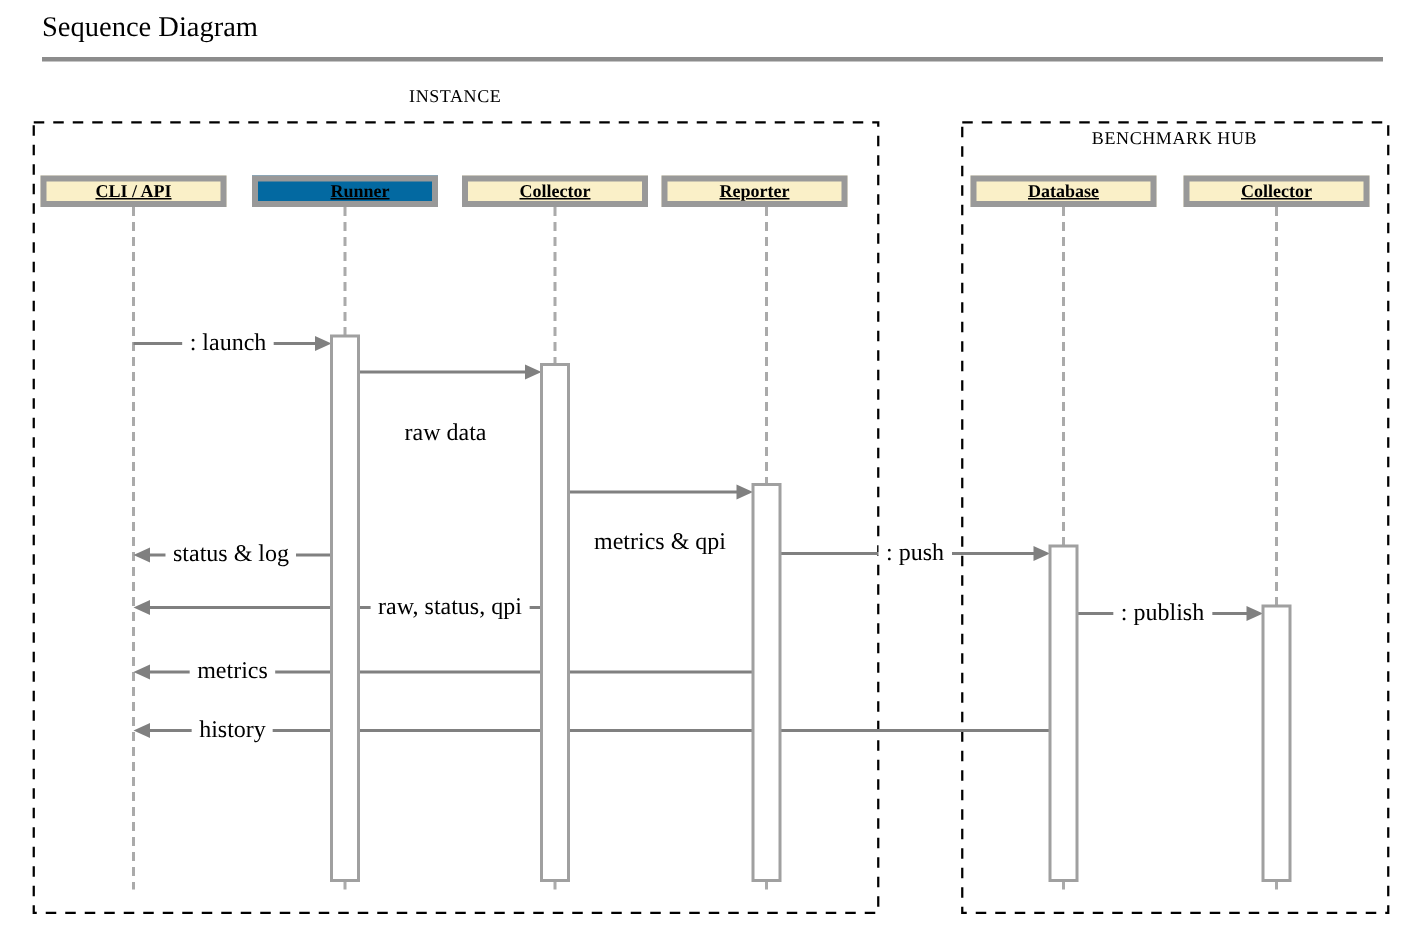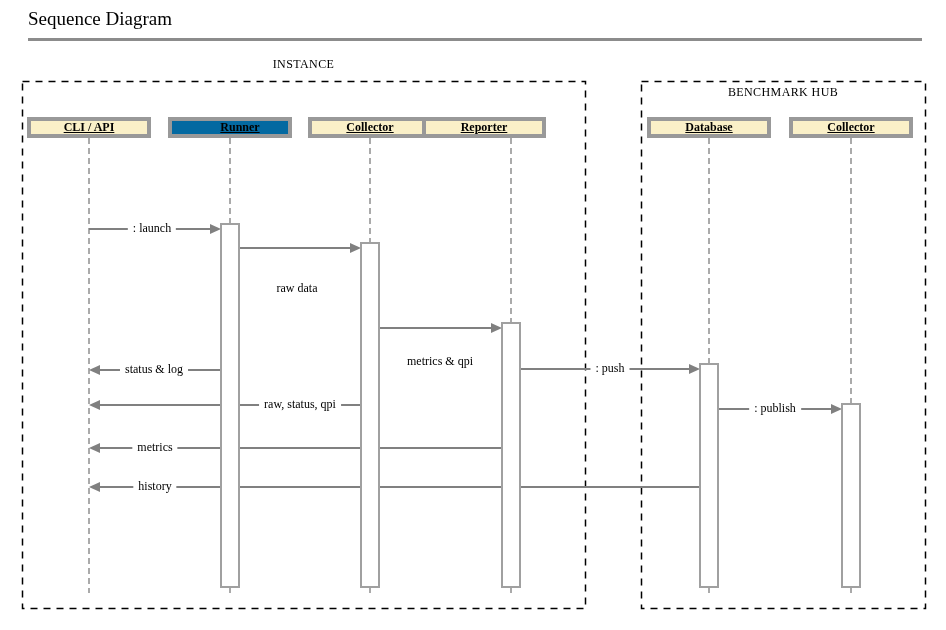--- a/index.html
+++ b/index.html
@@ -3,21 +3,21 @@
 <meta charset="utf-8">
 <style>
   html,body{margin:0;padding:0;background:#ffffff;}
   #page-root{position:relative;width:946px;height:630px;background:#ffffff;overflow:hidden;
              font-family:Liberation Serif, serif;}
   #page-title{position:absolute;left:28px;top:8px;font-size:19px;color:#000;white-space:nowrap;}
   #title-rule{position:absolute;left:28px;top:38px;width:894px;height:3px;}
   #diagram-graphics{position:absolute;left:0;top:0;}
   .frame-label{position:absolute;text-align:center;font-size:12px;letter-spacing:0.4px;white-space:nowrap;}
   .msg-label{position:absolute;transform:translateX(-50%);background:#ffffff;padding:0 5px;
-             font-size:12px;line-height:15px;white-space:nowrap;}
+             font-size:16px;line-height:15px;white-space:nowrap;}
   .participant{position:absolute;box-sizing:border-box;border:4px solid #be185d;
                display:flex;align-items:center;justify-content:center;}
   .participant span{font-size:12px;font-weight:bold;text-decoration:underline;white-space:nowrap;}
 </style>
 </head>
 <body>
 
 <div id="page-root" style="background: rgb(255, 255, 255);">
   <div id="page-title">Sequence Diagram</div>
   <div id="title-rule" style="background: rgb(140, 140, 140);"></div>
@@ -68,21 +68,21 @@
       <div class="msg-label" style="left: 155px; top: 479px; color: rgb(0, 0, 0); background: rgb(255, 255, 255);">history</div>
       <div class="participant" style="left: 27px; top: 117px; width: 124px; height: 21px; background: rgb(250, 240, 200); border-color: rgb(153, 153, 153);">
         <span style="color: rgb(0, 0, 0);">CLI / API</span>
       </div>
       <div class="participant" style="left: 168px; top: 117px; width: 124px; height: 21px; background: #0369a1; border-color: rgb(153, 153, 153); padding-left: 20px;">
         <span style="color: rgb(0, 0, 0);">Runner</span>
       </div>
       <div class="participant" style="left: 308px; top: 117px; width: 124px; height: 21px; background: rgb(250, 240, 200); border-color: rgb(153, 153, 153);">
         <span style="color: rgb(0, 0, 0);">Collector</span>
       </div>
-      <div class="participant" style="left: 422px; top: 117px; width: 124px; height: 21px; background: rgb(250, 240, 200); border-color: rgb(153, 153, 153);">
+      <div class="participant" style="left: 441px; top: 117px; width: 124px; height: 21px; background: rgb(250, 240, 200); border-color: rgb(153, 153, 153);">
         <span style="color: rgb(0, 0, 0);">Reporter</span>
       </div>
       <div class="participant" style="left: 647px; top: 117px; width: 124px; height: 21px; background: rgb(250, 240, 200); border-color: rgb(153, 153, 153);">
         <span style="color: rgb(0, 0, 0);">Database</span>
       </div>
       <div class="participant" style="left: 789px; top: 117px; width: 124px; height: 21px; background: rgb(250, 240, 200); border-color: rgb(153, 153, 153);">
         <span style="color: rgb(0, 0, 0);">Collector</span>
       </div>
     </div>
 </div>

